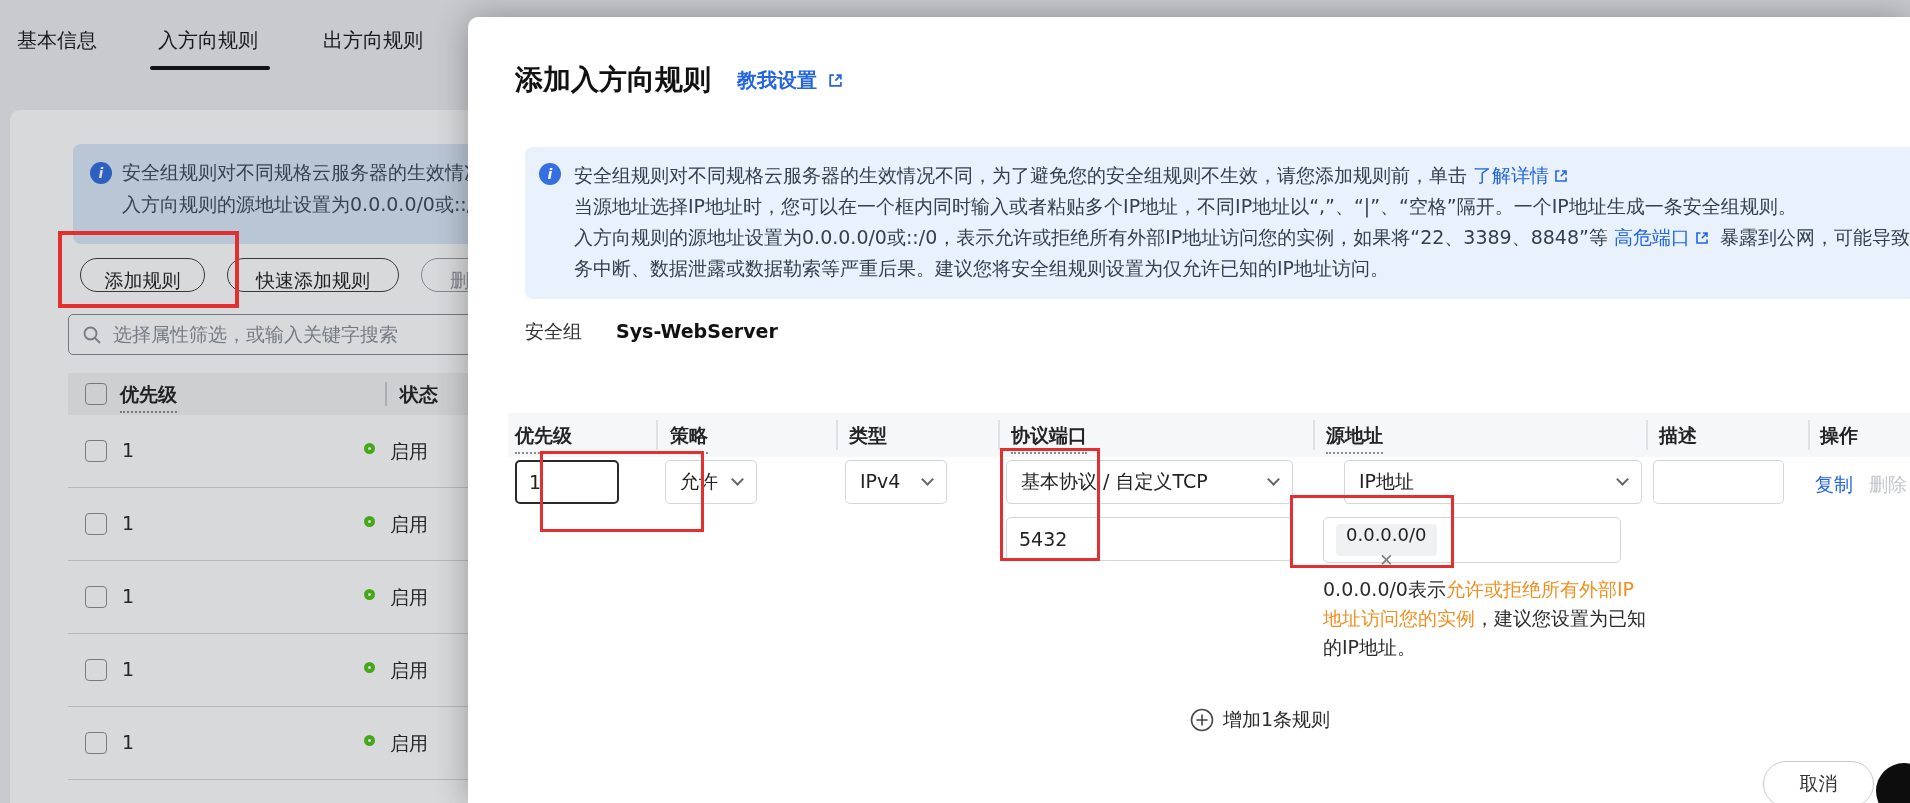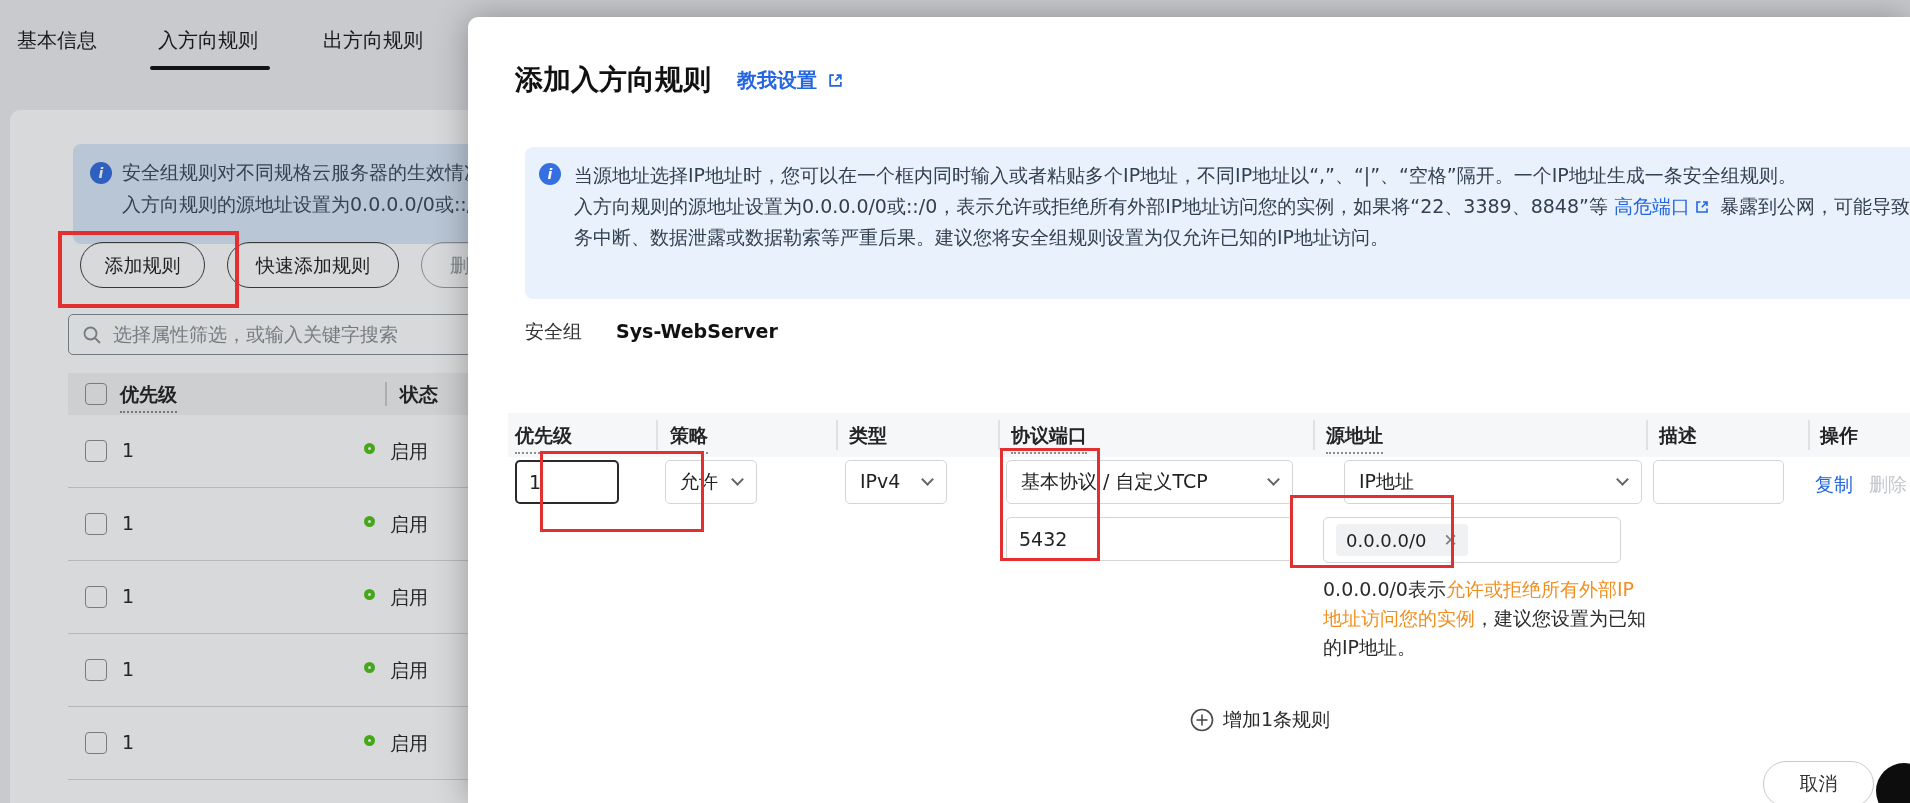--- a/index.html
+++ b/index.html
@@ -7,21 +7,21 @@
   .screen { position:relative; width:1910px; height:803px; background:#eceef0; overflow:hidden; }
 
   
   .tab { position:absolute; top:27px; font-size:20px; color:#1c1c1c; cursor:pointer; }
   .tab-underline { position:absolute; left:150px; top:66px; width:120px; height:4px; background:#141414; border-radius:2px; }
   .bg-card { position:absolute; left:10px; top:110px; width:1000px; height:693px; background:#ffffff; border-radius:10px 10px 0 0; }
   .bg-banner { position:absolute; left:63px; top:34px; width:700px; height:100px; background:#dbe9fa; border-radius:8px; }
   .info-badge { position:absolute; left:17px; top:18px; width:22px; height:22px; border-radius:50%; background:#356fe0; color:#fff;
                 font-size:14px; font-weight:bold; text-align:center; line-height:22px; font-style:italic; }
   .bg-banner-line { position:absolute; left:49px; font-size:19px; color:#3f4c5c; white-space:nowrap; }
-  .pill-btn { position:absolute; top:132px; height:46px; border:1.6px solid #3f3f3f; border-radius:23px; background:transparent;
+  .pill-btn { position:absolute; top:148px; height:34px; border:1.6px solid #3f3f3f; border-radius:23px; background:transparent;
               font-size:19px; color:#262626; text-align:center; line-height:43px; cursor:pointer; white-space:nowrap; }
   .pill-btn.disabled { border-color:#9aa0a6; color:#9aa0a6; text-align:left; padding-left:28px; cursor:default; }
   .search-box { position:absolute; left:58px; top:204px; width:424px; height:41px; border:1.6px solid #878d94; border-radius:5px; }
   .search-box svg { position:absolute; left:13px; top:10px; }
   .search-box input { position:absolute; left:44px; top:2px; width:370px; height:34px; border:none; outline:none; background:transparent;
                       font-size:19px; color:#333; font-family:inherit; }
   .search-box input::placeholder { color:#8a9099; }
   .bg-table { position:absolute; left:58px; top:263px; width:440px; }
   .bg-thead { position:relative; height:42px; background:#f2f3f5; }
   .bg-thead .th { position:absolute; top:9px; font-size:19px; font-weight:bold; color:#252525; }
@@ -65,21 +65,21 @@
   .sel { position:absolute; top:443px; height:44px; border:1.6px solid #d3d5d9; border-radius:5px; background:#fff; cursor:pointer;
          font-size:19px; color:#222; line-height:41px; padding-left:14px; }
   .sel .chev { position:absolute; right:14px; top:14px; width:9px; height:9px; border-right:2px solid #666; border-bottom:2px solid #666;
                transform:rotate(45deg); }
   #sel-strategy { left:197px; width:92px; }
   #sel-type { left:377px; width:102px; }
   #sel-protocol { left:538px; width:287px; }
   #sel-source { left:876px; width:298px; }
   .src-box { position:absolute; left:855px; top:500px; width:298px; height:46px; border:1.6px solid #d3d5d9; border-radius:5px; }
   .ip-tag { position:absolute; left:12px; top:6px; height:32px; background:#eff1f3; border-radius:4px; display:flex; align-items:center;
-            padding:0 10px; font-size:18px; color:#222; gap:17px; }
+            padding:0 10px; font-size:18px; color:#222; gap:5px;flex-direction:column; }
   .ip-tag .x { color:#7b8087; font-size:17px; cursor:pointer; }
   .op-link { position:absolute; top:455px; font-size:19px; cursor:pointer; }
   #op-copy { left:1347px; color:#2465e0; }
   #op-del { left:1401px; color:#c3c6cb; cursor:default; }
   .src-hint { position:absolute; left:855px; top:558px; width:326px; font-size:19px; line-height:29px; color:#2b2b2b; }
   .src-hint .org { color:#f08f1f; }
   .add-row { position:absolute; left:722px; top:690px; display:flex; align-items:center; gap:9px; cursor:pointer; }
   .add-row .lbl { font-size:19px; color:#2b2b2b; }
   .cancel-btn { position:absolute; left:1295px; top:744px; width:111px; height:46px; border:1.6px solid #c9c9c9; border-radius:23px;
                 background:#fff; font-size:19px; color:#333; font-family:inherit; cursor:pointer; }
@@ -164,20 +164,26 @@
         <span>教我设置</span>
         <svg class="ext" width="17" height="17" viewBox="0 0 16 16">
           <path d="M6.5 3H3v10h10V9.5" fill="none" stroke="#2465e0" stroke-width="1.7"></path>
           <path d="M9 3h4v4M13 3L7.8 8.2" fill="none" stroke="#2465e0" stroke-width="1.7"></path>
         </svg>
       </span>
     </div>
 
     <div class="m-banner">
       <span class="info-badge">i</span>
+      <div class="m-line">
+        <span>安全组规则对不同规格云服务器的生效情况不同，为了避免您的安全组规则不生效，请您添加规则前，单击 </span><span class="lnk">了解详情</span><svg class="ext" width="16" height="16" viewBox="0 0 16 16">
+            <path d="M6.5 3H3v10h10V9.5" fill="none" stroke="#2465e0" stroke-width="1.6"></path>
+            <path d="M9 3h4v4M13 3L7.8 8.2" fill="none" stroke="#2465e0" stroke-width="1.6"></path>
+          </svg>
+      </div>
       <div class="m-line">当源地址选择IP地址时，您可以在一个框内同时输入或者粘贴多个IP地址，不同IP地址以“,”、“|”、“空格”隔开。一个IP地址生成一条安全组规则。</div>
       <div class="m-line">
         <span>入方向规则的源地址设置为0.0.0.0/0或::/0，表示允许或拒绝所有外部IP地址访问您的实例，如果将“22、3389、8848”等 </span><span class="lnk">高危端口</span><svg class="ext" width="16" height="16" viewBox="0 0 16 16">
             <path d="M6.5 3H3v10h10V9.5" fill="none" stroke="#2465e0" stroke-width="1.6"></path>
             <path d="M9 3h4v4M13 3L7.8 8.2" fill="none" stroke="#2465e0" stroke-width="1.6"></path>
           </svg><span> 暴露到公网，可能导致网络入侵，业</span>
       </div>
       <div class="m-line">务中断、数据泄露或数据勒索等严重后果。建议您将安全组规则设置为仅允许已知的IP地址访问。</div>
     </div>
 

